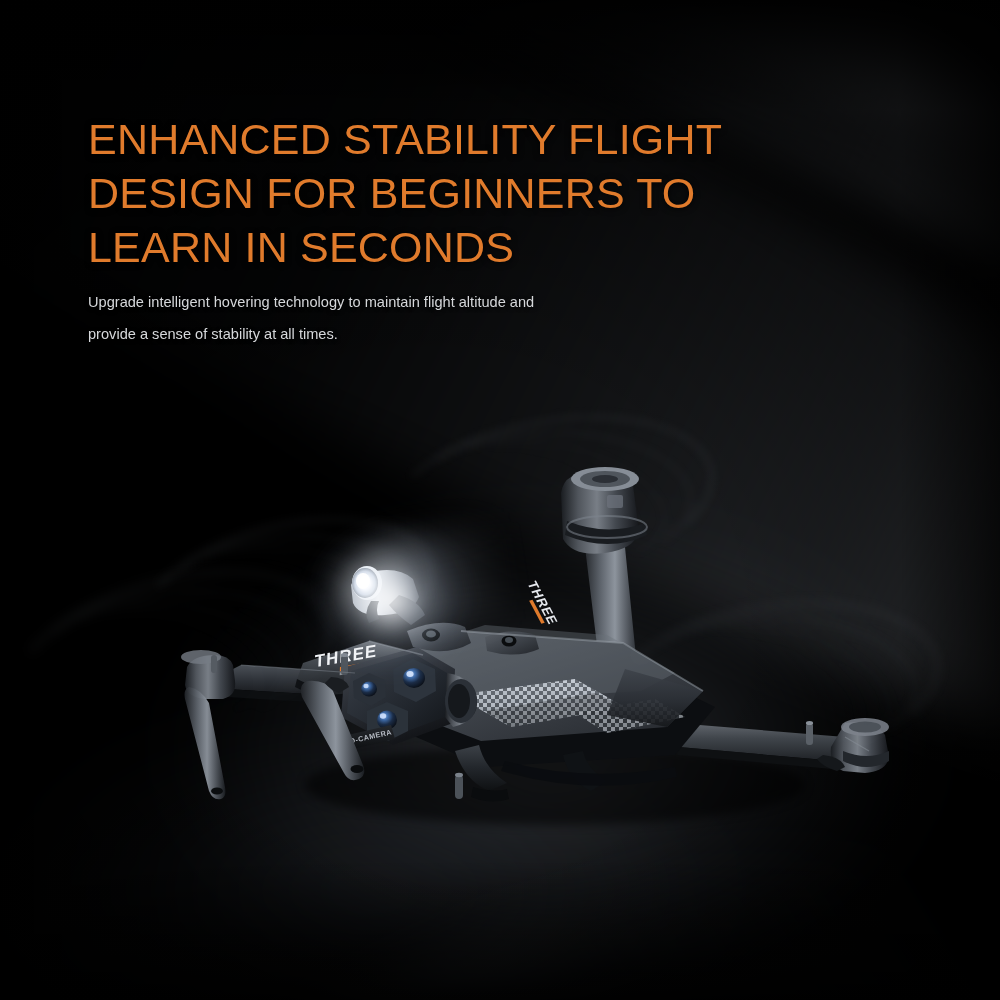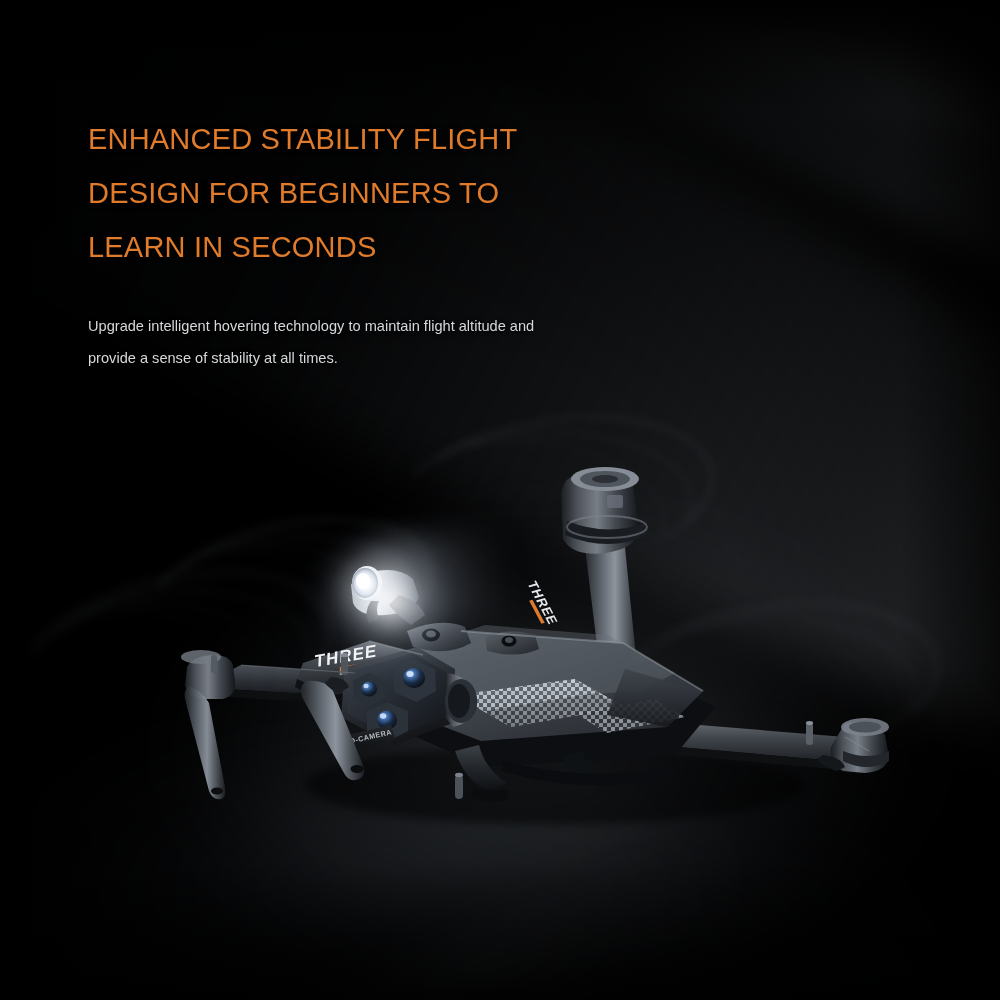--- a/index.html
+++ b/index.html
@@ -99,26 +99,26 @@
     position:absolute; inset:0; pointer-events:none;
     background:
       radial-gradient(ellipse 82% 74% at 46% 62%, rgba(0,0,0,0) 34%, rgba(0,0,0,.55) 76%, rgba(0,0,0,.96) 100%),
       linear-gradient(180deg, rgba(0,0,0,.92) 0%, rgba(0,0,0,0) 11%, rgba(0,0,0,0) 86%, rgba(0,0,0,.94) 100%),
       linear-gradient(90deg, rgba(0,0,0,.80) 0%, rgba(0,0,0,0) 9%, rgba(0,0,0,0) 90%, rgba(0,0,0,.70) 100%);
   }
 
   
   .copy { position:absolute; left:88px; top:112px; width:700px; z-index:40; }
   .headline {
-    font-size:29px; line-height:54px; letter-spacing:.2px;
+    font-size:43px; line-height:54px; letter-spacing:.2px;
     font-weight:400; color:#E07B2C; white-space:pre-line;
     text-shadow:0 1px 6px rgba(0,0,0,.85);
   }
   .subcopy {
-    margin-top:36px; font-size:14.6px; line-height:32px;
+    margin-top:12px; font-size:14.6px; line-height:32px;
     color:#d6d8db; font-weight:400; max-width:580px;
     white-space:pre-line; text-shadow:0 1px 4px rgba(0,0,0,.9);
   }
 
   
   #drone {
     position:absolute; left:155px; top:455px;
     width:760px; height:400px; z-index:25;
   }
   #drone svg { display:block; width:100%; height:100%; overflow:visible; }

